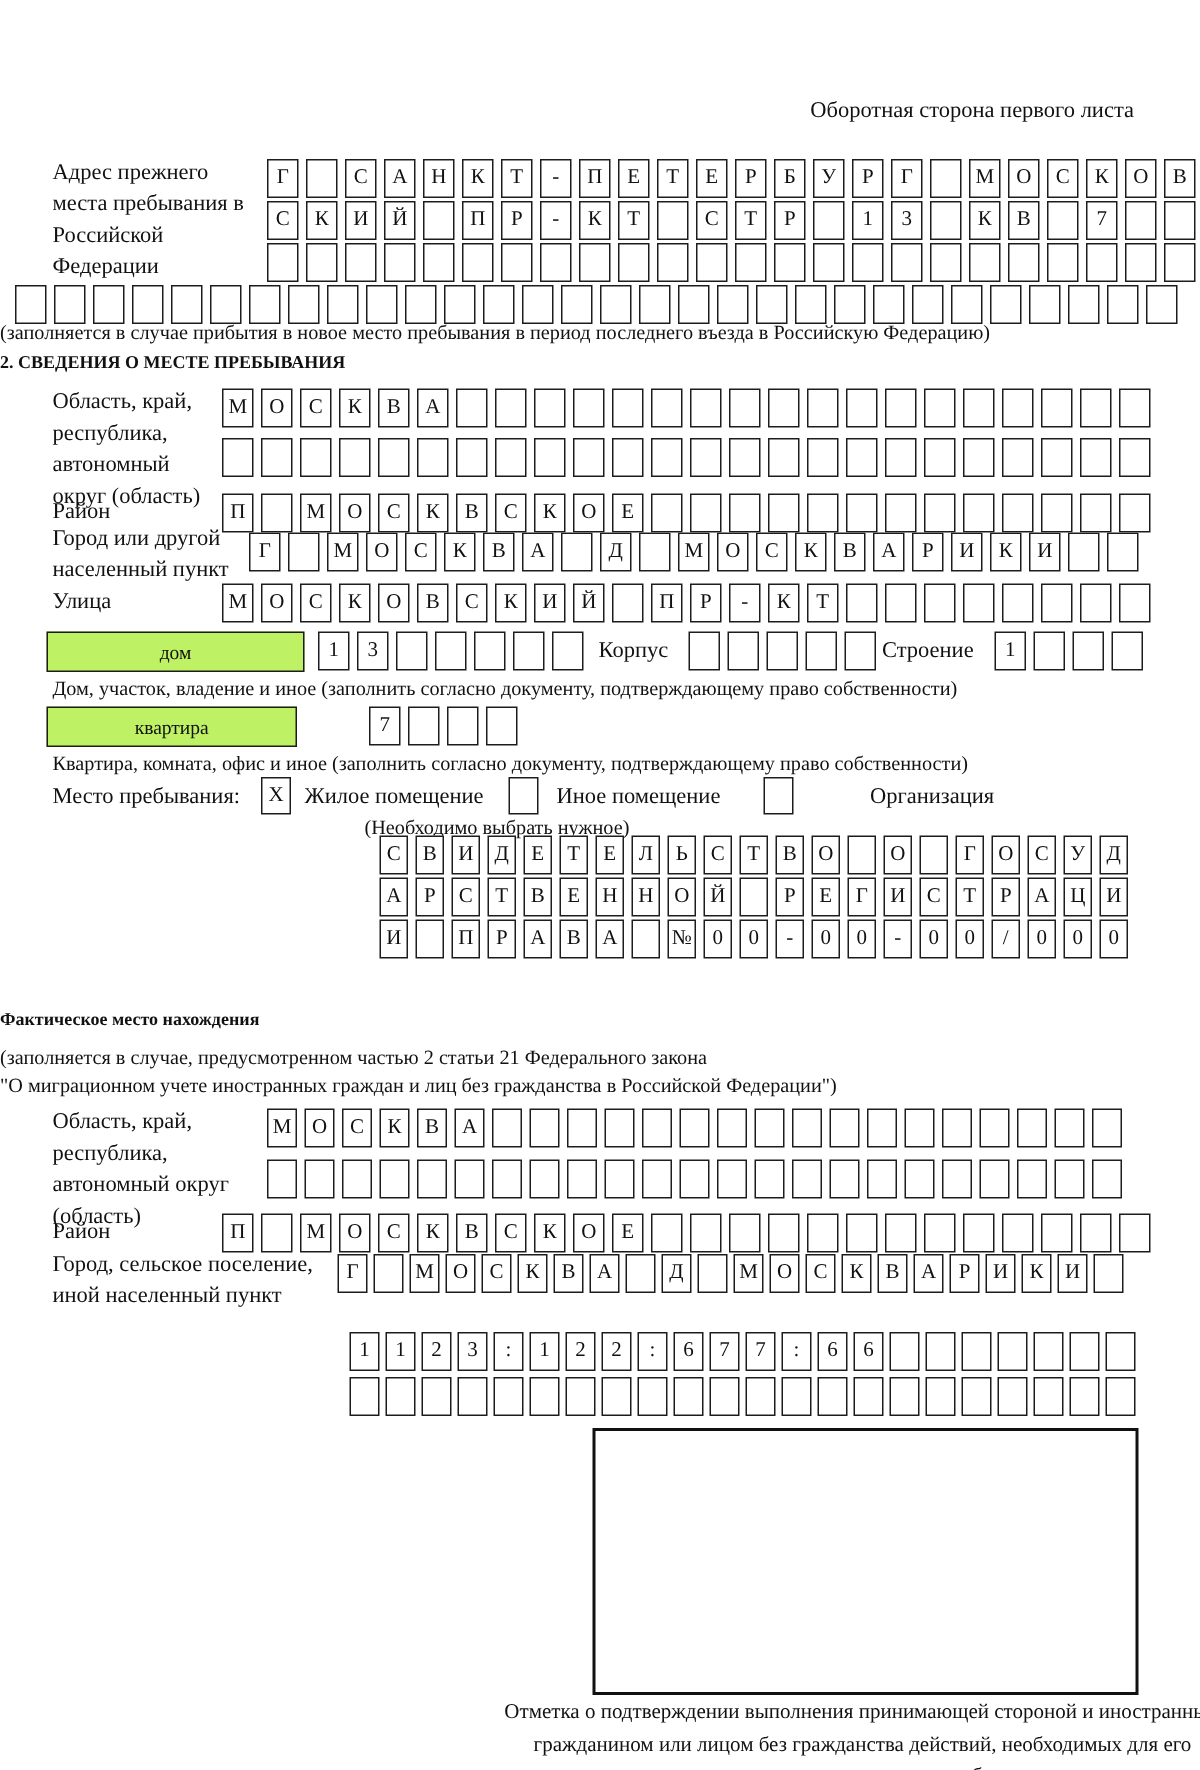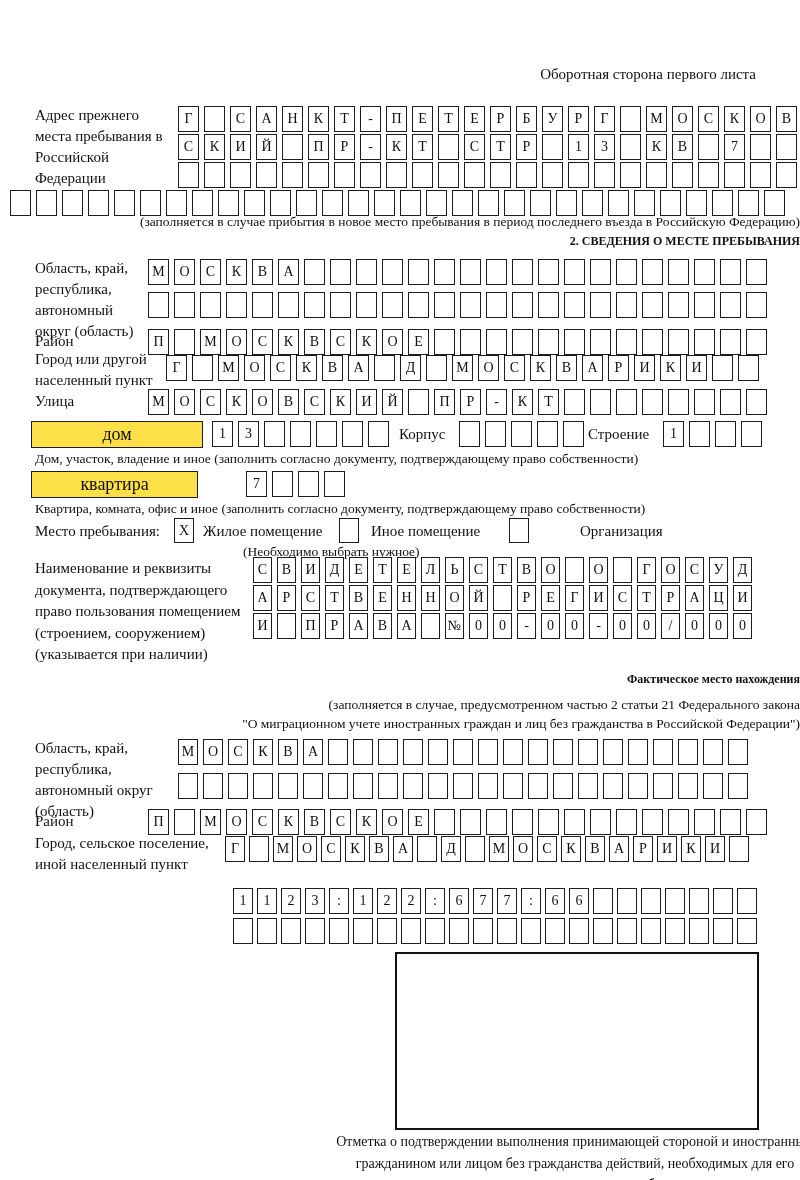--- a/index.html
+++ b/index.html
@@ -1,31 +1,31 @@
 <!DOCTYPE html>
 <html><head>
 <meta charset="utf-8">
 <style>
   html,body{margin:0;padding:0;background:#fff;}
   #page{position:relative;width:800px;height:1180px;background:#fff;
         font-family:"Liberation Serif", serif;color:#111;overflow:hidden;margin-top:44px;}
   .abs{position:absolute;}
   .lbl{font-size:15px;line-height:21px;}
   .note{font-size:13.5px;}
-  .center{left:0;width:800px;text-align:right;}
+  .center{left:0;width:800px;text-align:left;}
   .title{font-size:12px;font-weight:bold;}
   .cellrow{position:absolute;display:flex;gap:5px;}
   .cell{box-sizing:border-box;flex:0 0 auto;width:21px;height:26px;
         border:1.6px solid #1c1c1c;display:flex;align-items:center;justify-content:center;
         font-size:14px;background:#fff;}
   .row-25{gap:5px;} .row-25 .cell{width:20px;}
   .row-sm{gap:5px;} .row-sm .cell{width:19px;}
   .row-g4{gap:4px;} .row-g4 .cell{width:20px;}
   .widebox{box-sizing:border-box;position:absolute;height:27px;border:1.6px solid #1c1c1c;
-        display:flex;align-items:center;justify-content:center;font-size:18px;background:#fde047;}
+        display:flex;align-items:center;justify-content:center;font-size:13px;background:#bef264;}
   .checkbox{box-sizing:border-box;position:absolute;width:20px;height:25px;border:1.6px solid #1c1c1c;
         display:flex;align-items:center;justify-content:center;font-size:14px;background:#fff;}
   
   #hdr{top:22px;right:44px;font-size:15px;}
   #prev-label{left:35px;top:61px;width:142px;}
   #prev-r1{left:178px;top:62px;}
   #prev-r2{left:178px;top:90px;}
   #prev-r3{left:178px;top:118px;}
   #prev-r4{left:10px;top:146px;}
   #note1{top:170px;}
@@ -374,21 +374,20 @@
 
   <div id="stay-label" class="abs lbl">Место пребывания:</div>
   <div id="stay-box1" class="checkbox">X</div>
   <div id="stay-opt1" class="abs lbl">Жилое помещение</div>
   <div id="stay-box2" class="checkbox"></div>
   <div id="stay-opt2" class="abs lbl">Иное помещение</div>
   <div id="stay-box3" class="checkbox"></div>
   <div id="stay-opt3" class="abs lbl">Организация</div>
   <div id="stay-note" class="abs note">(Необходимо выбрать нужное)</div>
 
-  <div id="doc-label" class="abs lbl">Наименование и реквизиты документа, подтверждающего право пользования помещением (строением, сооружением) (указывается при наличии)</div>
   <div id="doc-r1" class="cellrow row-sm">
       <div class="cell">С</div>
       <div class="cell">В</div>
       <div class="cell">И</div>
       <div class="cell">Д</div>
       <div class="cell">Е</div>
       <div class="cell">Т</div>
       <div class="cell">Е</div>
       <div class="cell">Л</div>
       <div class="cell">Ь</div>

